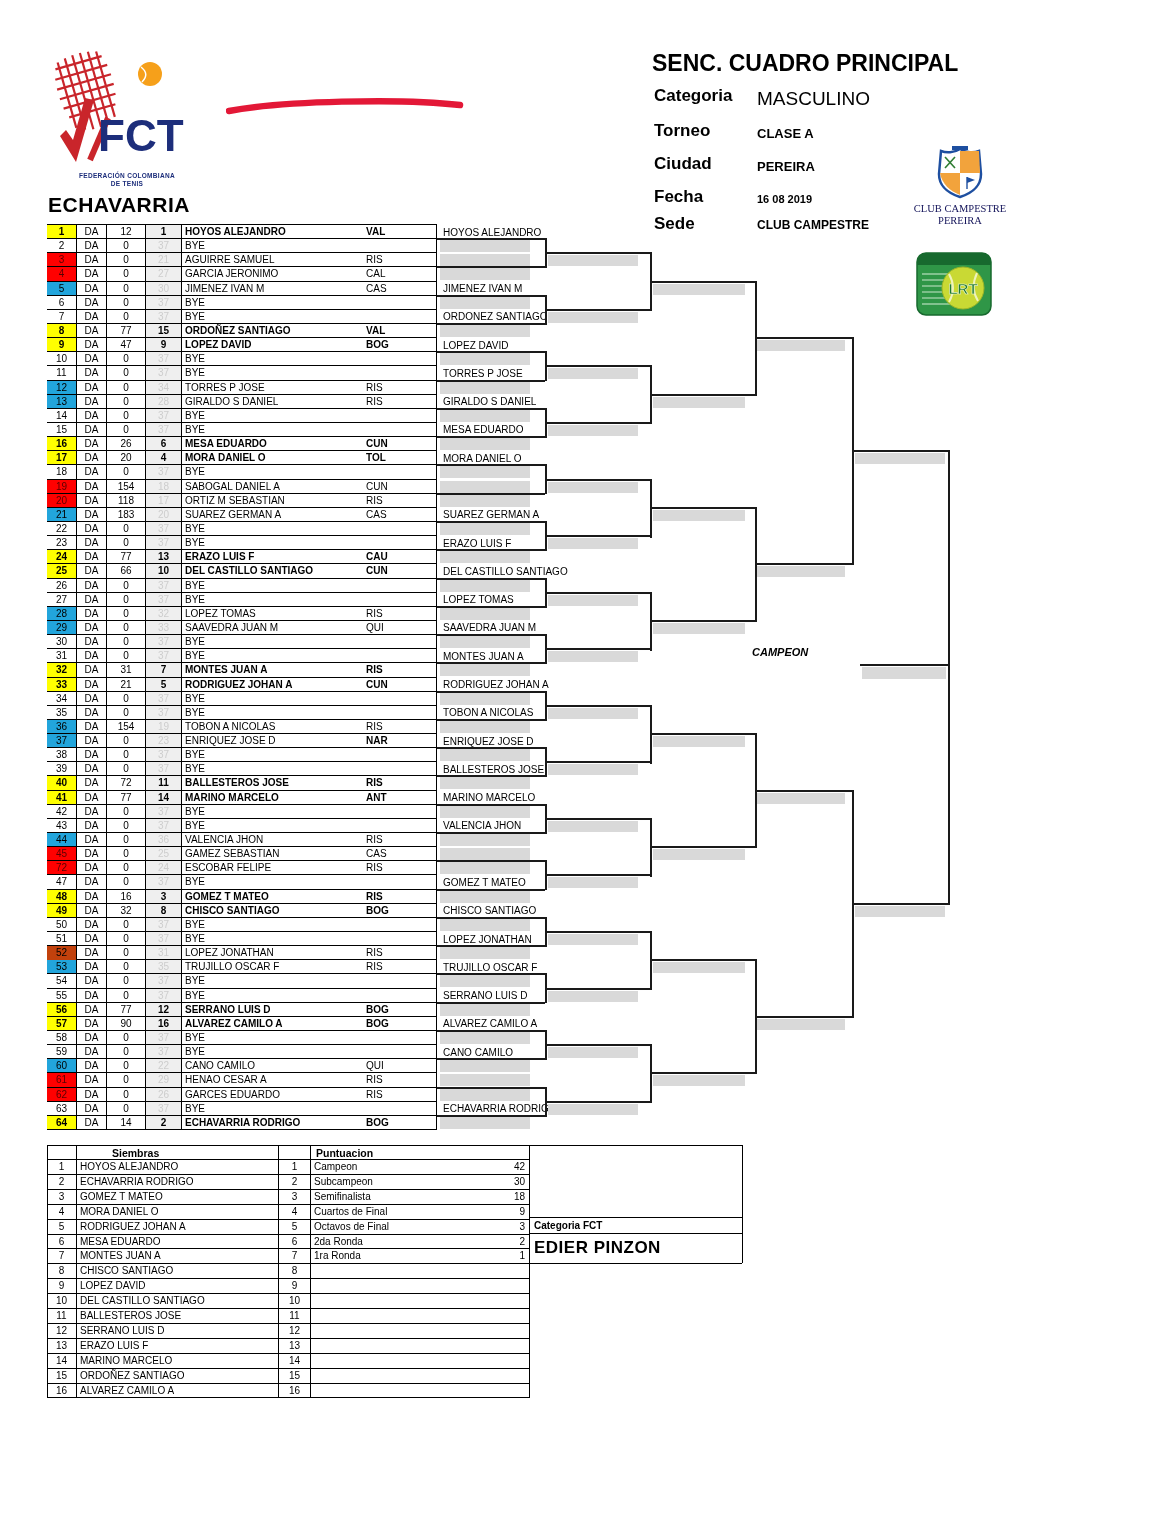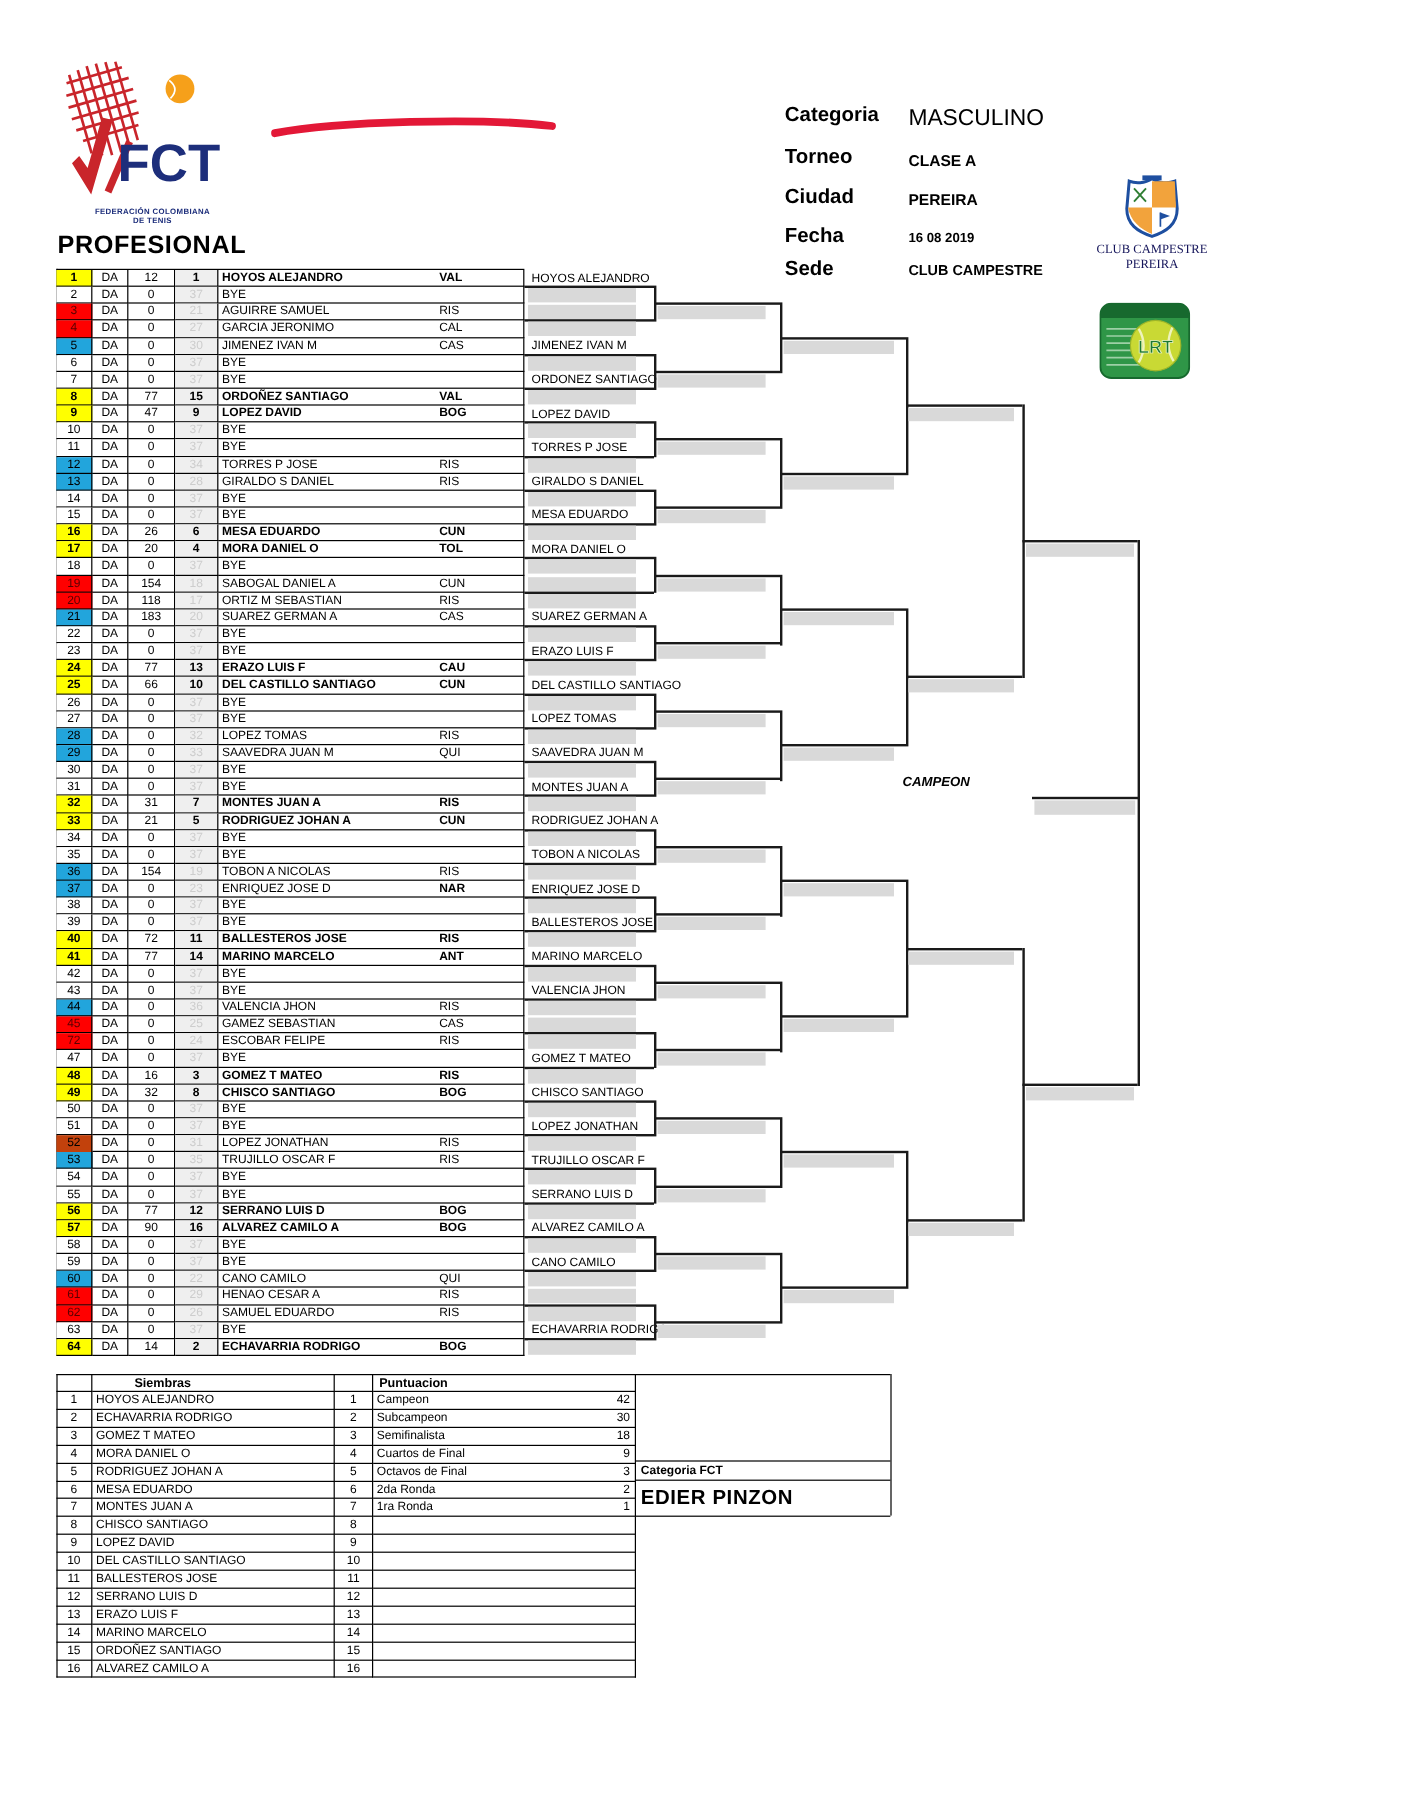--- a/index.html
+++ b/index.html
@@ -51,29 +51,30 @@
       <line x1="56" y1="70" x2="38" y2="112" stroke="#C9252B" stroke-width="6"></line>
       <polygon points="8,88 24,114 42,52 33,50 21,92 14,82" fill="#C9252B"></polygon>
       <circle cx="98" cy="26" r="12" fill="#F6A01A"></circle>
       <path d="M89,19 Q98,26 90,34" stroke="#fff" stroke-width="1.5" fill="none"></path>
       <text x="46" y="103" font-size="44" font-weight="bold" fill="#1D2E7B" font-family="Liberation Sans, sans-serif">FCT</text>
     </svg>
     <div class="fct-sub bold">FEDERACIÓN COLOMBIANA</div>
     <div class="fct-sub bold">DE TENIS</div>
   </div>
 
-  <div class="division">PROFESIONAL</div>
+  <div class="division">ECHAVARRIA</div>
 
   <div class="abs" style="left:226px;top:94px;width:240px;">
     <svg width="238" height="20" viewBox="0 0 238 20" style="display:block;margin-top:2px">
       <path d="M3,15 C55,5 175,2 234,9" stroke="#E31837" stroke-width="6.5" fill="none" stroke-linecap="round"></path>
     </svg>
   </div>
 
 
+  <div class="title">SENC. CUADRO PRINCIPAL</div>
   <div class="flabel" style="top:86px">Categoria</div>
   <div class="fvalue" style="top:88px;font-size:19px;">MASCULINO</div>
   <div class="flabel" style="top:121px">Torneo</div>
   <div class="fvalue bold" style="top:126px;font-size:13px;">CLASE A</div>
   <div class="flabel" style="top:154px">Ciudad</div>
   <div class="fvalue bold" style="top:159px;font-size:13px;">PEREIRA</div>
   <div class="flabel" style="top:187px">Fecha</div>
   <div class="fvalue bold" style="top:193px;font-size:11px;">16 08 2019</div>
   <div class="flabel" style="top:214px">Sede</div>
   <div class="fvalue bold" style="top:218px;font-size:12px;">CLUB CAMPESTRE</div>
@@ -419,21 +420,21 @@
       <div class="cell" style="top: 1059px; height: 14px; left: 182px; width: 255px; padding-left: 3px;"><span>CANO CAMILO</span><span style="position: absolute; left: 184px; top: 0px;">QUI</span></div>
       <div class="cell ctr" style="top: 1073px; height: 15px; left: 47px; width: 30px; background: rgb(255, 0, 0); color: rgb(90, 0, 0);">61</div>
       <div class="cell ctr" style="top: 1073px; height: 15px; left: 77px; width: 30px;">DA</div>
       <div class="cell ctr" style="top: 1073px; height: 15px; left: 107px; width: 39px;">0</div>
       <div class="cell ctr" style="top: 1073px; height: 15px; left: 146px; width: 36px; background: rgb(239, 239, 239); color: rgb(205, 205, 205);">29</div>
       <div class="cell" style="top: 1073px; height: 15px; left: 182px; width: 255px; padding-left: 3px;"><span>HENAO CESAR A</span><span style="position: absolute; left: 184px; top: 0px;">RIS</span></div>
       <div class="cell ctr" style="top: 1088px; height: 14px; left: 47px; width: 30px; background: rgb(255, 0, 0); color: rgb(90, 0, 0);">62</div>
       <div class="cell ctr" style="top: 1088px; height: 14px; left: 77px; width: 30px;">DA</div>
       <div class="cell ctr" style="top: 1088px; height: 14px; left: 107px; width: 39px;">0</div>
       <div class="cell ctr" style="top: 1088px; height: 14px; left: 146px; width: 36px; background: rgb(239, 239, 239); color: rgb(205, 205, 205);">26</div>
-      <div class="cell" style="top: 1088px; height: 14px; left: 182px; width: 255px; padding-left: 3px;"><span>SAMUEL EDUARDO</span><span style="position: absolute; left: 184px; top: 0px;">RIS</span></div>
+      <div class="cell" style="top: 1088px; height: 14px; left: 182px; width: 255px; padding-left: 3px;"><span>GARCES EDUARDO</span><span style="position: absolute; left: 184px; top: 0px;">RIS</span></div>
       <div class="cell ctr" style="top: 1102px; height: 14px; left: 47px; width: 30px; background: rgb(255, 255, 255); color: rgb(0, 0, 0);">63</div>
       <div class="cell ctr" style="top: 1102px; height: 14px; left: 77px; width: 30px;">DA</div>
       <div class="cell ctr" style="top: 1102px; height: 14px; left: 107px; width: 39px;">0</div>
       <div class="cell ctr" style="top: 1102px; height: 14px; left: 146px; width: 36px; background: rgb(239, 239, 239); color: rgb(205, 205, 205);">37</div>
       <div class="cell" style="top: 1102px; height: 14px; left: 182px; width: 255px; padding-left: 3px;"><span>BYE</span></div>
       <div class="cell ctr bold" style="top: 1116px; height: 14px; left: 47px; width: 30px; background: rgb(255, 255, 0); color: rgb(0, 0, 0);">64</div>
       <div class="cell ctr" style="top: 1116px; height: 14px; left: 77px; width: 30px;">DA</div>
       <div class="cell ctr" style="top: 1116px; height: 14px; left: 107px; width: 39px;">14</div>
       <div class="cell ctr bold" style="top: 1116px; height: 14px; left: 146px; width: 36px; background: rgb(239, 239, 239); color: rgb(0, 0, 0);">2</div>
       <div class="cell bold" style="top: 1116px; height: 14px; left: 182px; width: 255px; padding-left: 3px;"><span>ECHAVARRIA RODRIGO</span><span style="position: absolute; left: 184px; top: 0px;">BOG</span></div>

